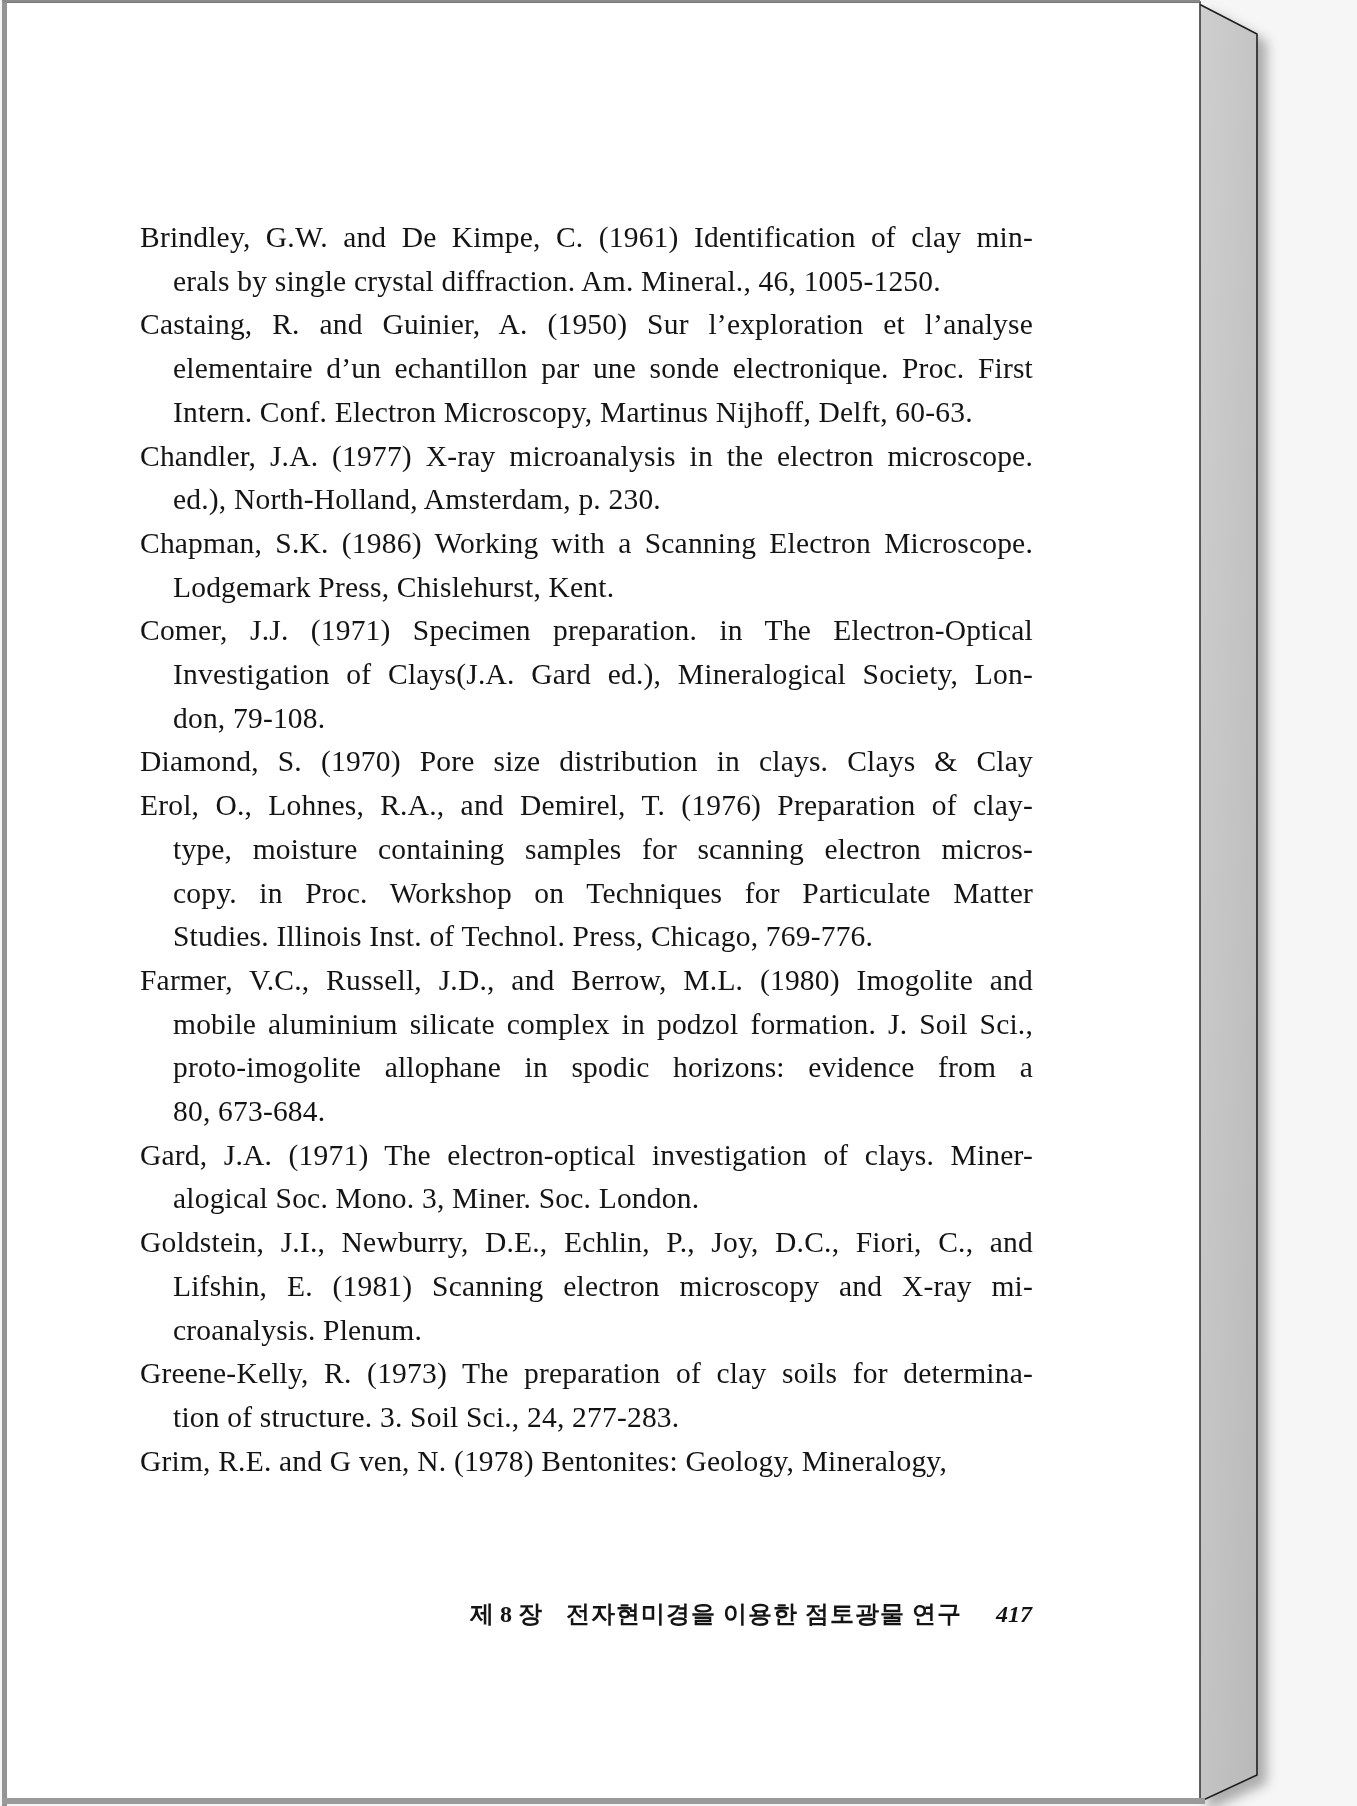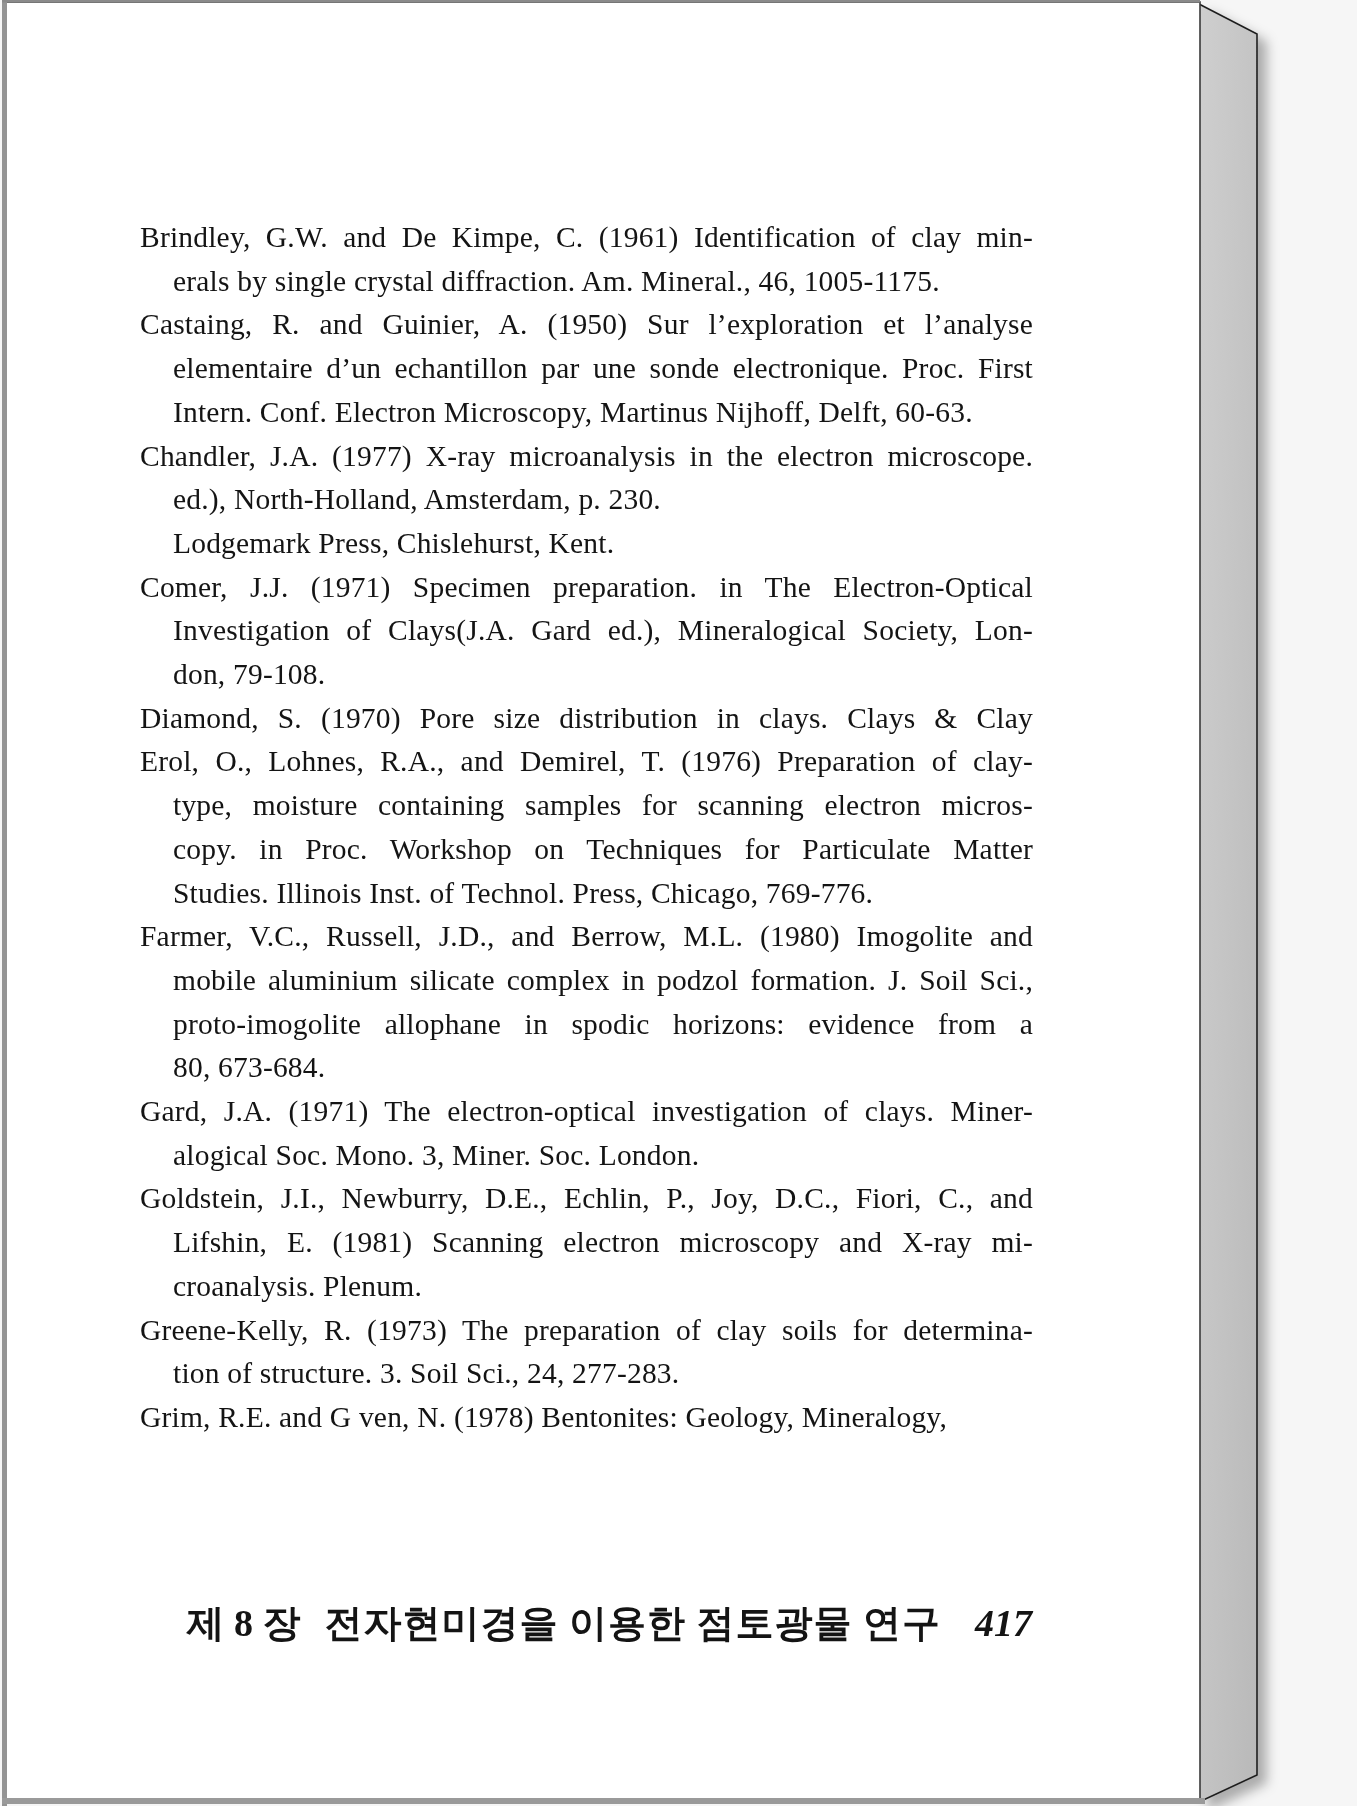--- a/index.html
+++ b/index.html
@@ -33,21 +33,21 @@
   }
   .ref-line { white-space: normal; }
   .ref-line.cont { padding-left: 33px; }
   .ref-line.j { text-align: justify; text-align-last: justify; }
   .footer {
     position: absolute;
     top: 1598px;
     right: 325px;
     display: flex;
     align-items: baseline;
-    font-size: 38px;
+    font-size: 24px;
     font-weight: bold;
     color: #141414;
     white-space: nowrap;
   }
   .footer .chapter-label { margin-right: 24px; }
   .footer .chapter-title { margin-right: 34px; letter-spacing: 1px; }
   .footer .page-number { font-family: "Liberation Serif", "DejaVu Serif", serif; font-style: italic; }
 </style>
 </head>
 <body>
@@ -71,26 +71,27 @@
 
     <rect x="2" y="0" width="5" height="1806" fill="#949494"></rect>
 
     <rect x="2" y="0" width="1198" height="2.5" fill="#8a8a8a"></rect>
 
     <rect x="2" y="1798" width="1203" height="6" fill="#9a9a9a"></rect>
   </svg>
 
   <div class="refs" id="refs">
       <div class="ref-line j">Brindley, G.W. and De Kimpe, C. (1961) Identification of clay min-</div>
-      <div class="ref-line cont">erals by single crystal diffraction. Am. Mineral., 46, 1005-1175.</div>
+      <div class="ref-line cont">erals by single crystal diffraction. Am. Mineral., 46, 1005-1250.</div>
       <div class="ref-line j">Castaing, R. and Guinier, A. (1950) Sur l’exploration et l’analyse</div>
       <div class="ref-line cont j">elementaire d’un echantillon par une sonde electronique. Proc. First</div>
       <div class="ref-line cont">Intern. Conf. Electron Microscopy, Martinus Nijhoff, Delft, 60-63.</div>
       <div class="ref-line j">Chandler, J.A. (1977) X-ray microanalysis in the electron microscope.</div>
       <div class="ref-line cont">ed.), North-Holland, Amsterdam, p. 230.</div>
+      <div class="ref-line j">Chapman, S.K. (1986) Working with a Scanning Electron Microscope.</div>
       <div class="ref-line cont">Lodgemark Press, Chislehurst, Kent.</div>
       <div class="ref-line j">Comer, J.J. (1971) Specimen preparation. in The Electron-Optical</div>
       <div class="ref-line cont j">Investigation of Clays(J.A. Gard ed.), Mineralogical Society, Lon-</div>
       <div class="ref-line cont">don, 79-108.</div>
       <div class="ref-line j">Diamond, S. (1970) Pore size distribution in clays. Clays &amp; Clay</div>
       <div class="ref-line j">Erol, O., Lohnes, R.A., and Demirel, T. (1976) Preparation of clay-</div>
       <div class="ref-line cont j">type, moisture containing samples for scanning electron micros-</div>
       <div class="ref-line cont j">copy. in Proc. Workshop on Techniques for Particulate Matter</div>
       <div class="ref-line cont">Studies. Illinois Inst. of Technol. Press, Chicago, 769-776.</div>
       <div class="ref-line j">Farmer, V.C., Russell, J.D., and Berrow, M.L. (1980) Imogolite and</div>

